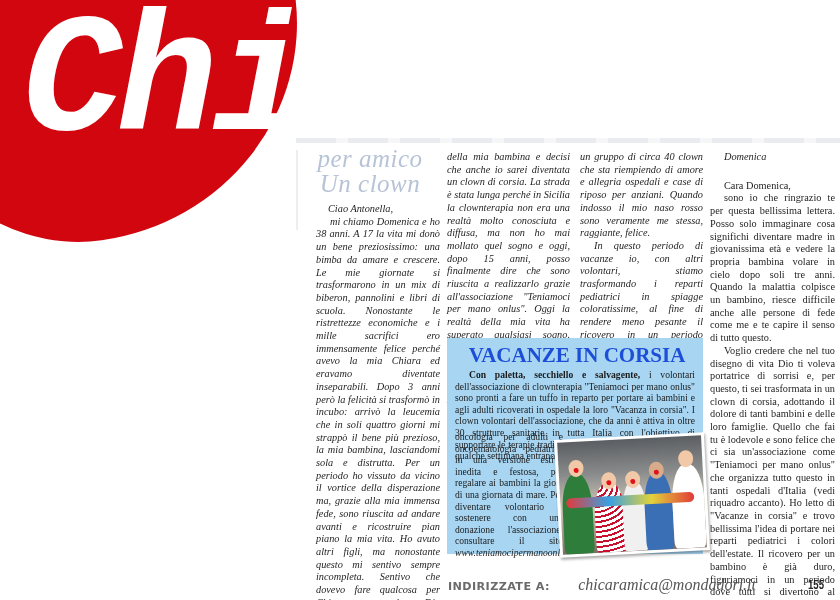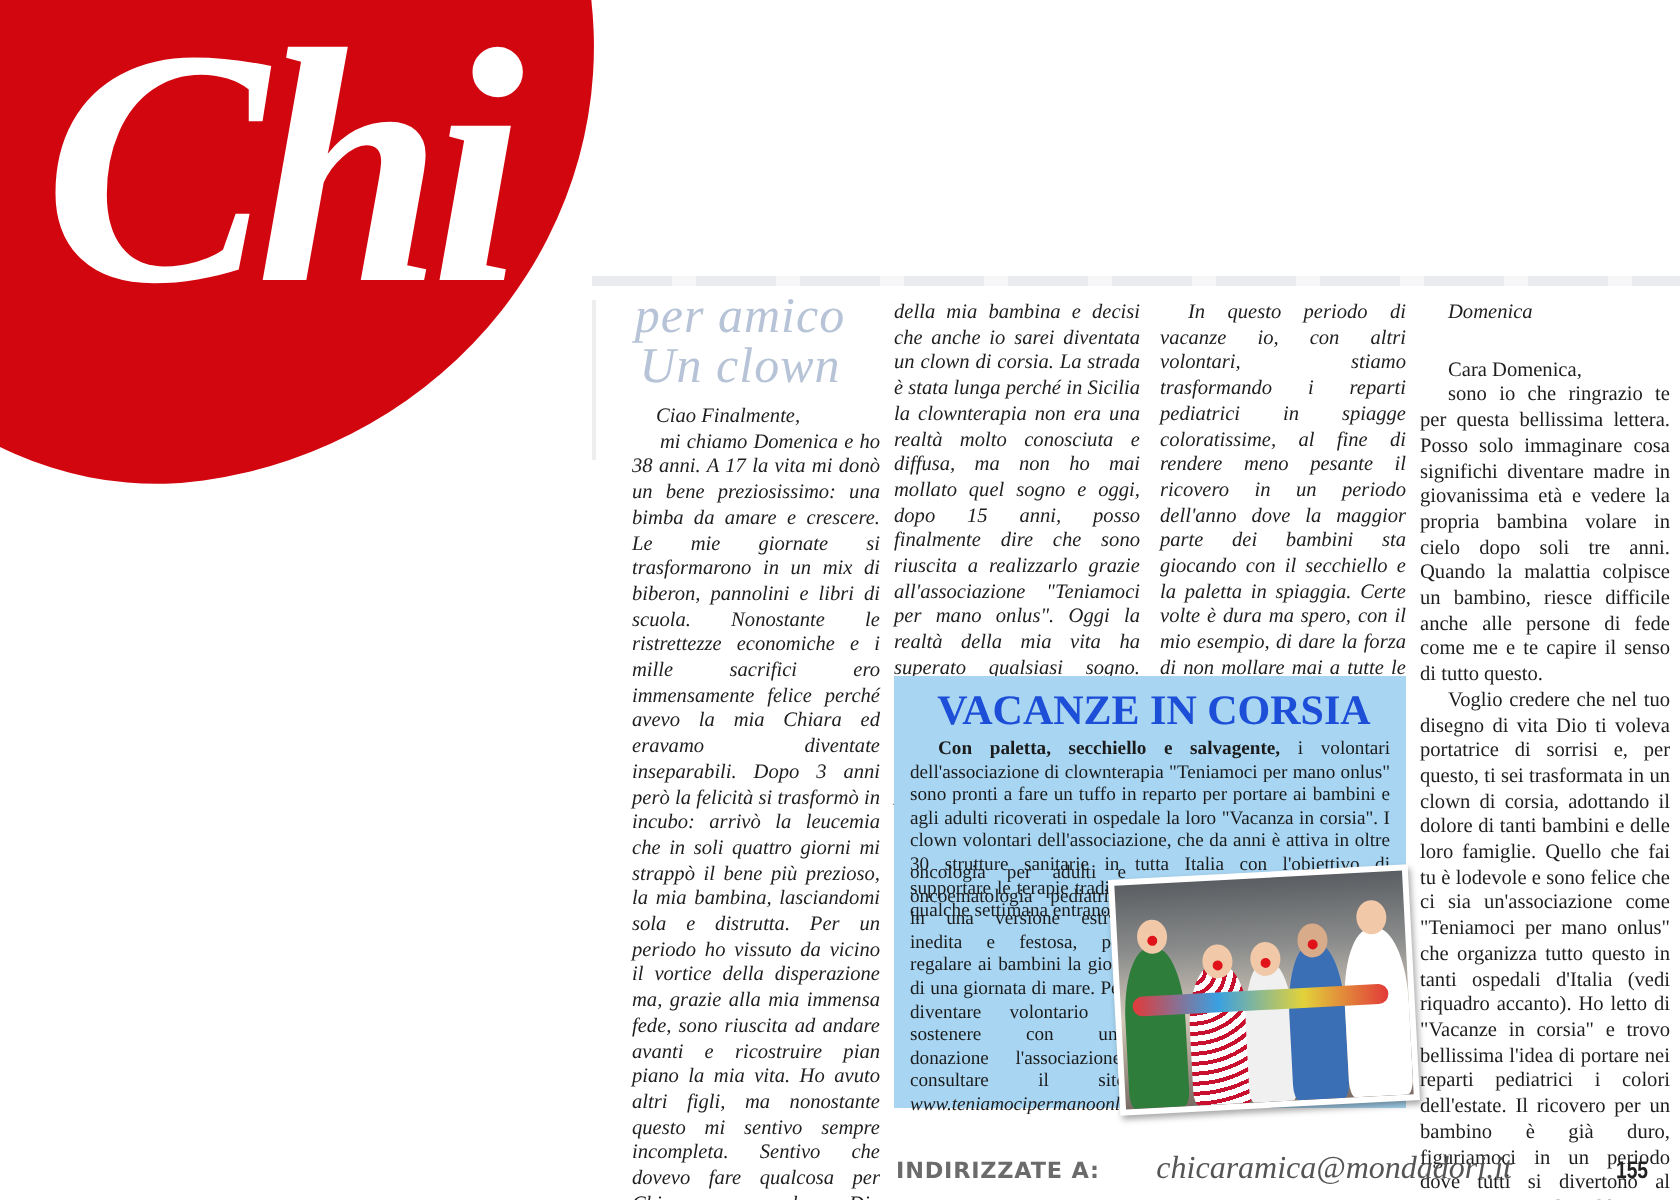--- a/index.html
+++ b/index.html
@@ -9,21 +9,21 @@
   
   .logo-blob {
     position: absolute; left: -120px; top: -150px;
     width: 420px; height: 390px;
     background: #d2060f;
     border-radius: 0 0 58% 50% / 0 0 60% 62%;
     transform: rotate(-8deg);
   }
   .logo-text {
     position: absolute; left: 22px; top: 0px;
-    font-family: Liberation Serif, serif;
+    font-family: Liberation Mono, monospace;
     font-style: italic; font-weight: bold;
     font-size: 168px; line-height: 1; letter-spacing: -6px;
     color: #ffffff;
   }
 
   
   .showthrough { position: absolute; left: 296px; top: 138px; width: 544px; height: 5px;
     background: repeating-linear-gradient(90deg, #e4e6ea 0 40px, #f4f4f6 40px 52px); opacity: .8; }
   .left-cut { position: absolute; left: 296px; top: 150px; width: 2px; height: 80px; background: #eeeeee; }
 
@@ -112,29 +112,30 @@
 
 <div class="showthrough"></div>
 <div class="left-cut"></div>
 
 <div class="art-title">
   <div>per amico</div>
   <div>Un clown</div>
 </div>
 
 <div class="col col1 ital">
-  <p class="greet">Ciao Finalmente,</p>
+  <p class="greet">Ciao Antonella,</p>
   <p class="indent">mi chiamo Domenica e ho 38 anni. A 17 la vita mi donò un bene preziosissimo: una bimba da amare e crescere. Le mie giornate si trasformarono in un mix di biberon, pannolini e libri di scuola. Nonostante le ristrettezze economiche e i mille sacrifici ero immensamente felice perché avevo la mia Chiara ed eravamo diventate inseparabili. Dopo 3 anni però la felicità si trasformò in incubo: arrivò la leucemia che in soli quattro giorni mi strappò il bene più prezioso, la mia bambina, lasciandomi sola e distrutta. Per un periodo ho vissuto da vicino il vortice della disperazione ma, grazie alla mia immensa fede, sono riuscita ad andare avanti e ricostruire pian piano la mia vita. Ho avuto altri figli, ma nonostante questo mi sentivo sempre incompleta. Sentivo che dovevo fare qualcosa per Chiara, pensavo che se Dio mi aveva fatto conoscere quella triste realtà fatta di ospedali e medicine doveva esserci un motivo. Un giorno, dopo diversi anni, mi ritrovai in un ospedale per dei controlli e, nel corridoio, incontrai dei clown di corsia. Rimasi incantata da tanta allegria. Mi guardai dentro, vidi la mia forza nell'affrontare la vita e la mia voglia di ridere ancora e di portare avanti il sorriso</p>
 </div>
 
 <div class="col col2 ital">
   <p>della mia bambina e decisi che anche io sarei diventata un clown di corsia. La strada è stata lunga perché in Sicilia la clownterapia non era una realtà molto conosciuta e diffusa, ma non ho mai mollato quel sogno e oggi, dopo 15 anni, posso finalmente dire che sono riuscita a realizzarlo grazie all'associazione "Teniamoci per mano onlus". Oggi la realtà della mia vita ha superato qualsiasi sogno. Finalmente, dopo tutti questi anni, sono riuscita a entrare da clown in un reparto di oncoematologia pediatrica portando sorrisi e forza ai bambini, ma soprattutto alle mamme. Guido</p>
 </div>
 
 <div class="col col3 ital">
+  <p>un gruppo di circa 40 clown che sta riempiendo di amore e allegria ospedali e case di riposo per anziani. Quando indosso il mio naso rosso sono veramente me stessa, raggiante, felice.</p>
   <p class="indent">In questo periodo di vacanze io, con altri volontari, stiamo trasformando i reparti pediatrici in spiagge coloratissime, al fine di rendere meno pesante il ricovero in un periodo dell'anno dove la maggior parte dei bambini sta giocando con il secchiello e la paletta in spiaggia. Certe volte è dura ma spero, con il mio esempio, di dare la forza di non mollare mai a tutte le persone che</p>
 </div>
 
 <div class="col col4">
   <p class="ital sig">Domenica</p>
   <p class="indent">Cara Domenica,</p>
   <p class="indent">sono io che ringrazio te per questa bellissima lettera. Posso solo immaginare cosa significhi diventare madre in giovanissima età e vedere la propria bambina volare in cielo dopo soli tre anni. Quando la malattia colpisce un bambino, riesce difficile anche alle persone di fede come me e te capire il senso di tutto questo.</p>
   <p class="indent">Voglio credere che nel tuo disegno di vita Dio ti voleva portatrice di sorrisi e, per questo, ti sei trasformata in un clown di corsia, adottando il dolore di tanti bambini e delle loro famiglie. Quello che fai tu è lodevole e sono felice che ci sia un'associazione come "Teniamoci per mano onlus" che organizza tutto questo in tanti ospedali d'Italia (vedi riquadro accanto). Ho letto di "Vacanze in corsia" e trovo bellissima l'idea di portare nei reparti pediatrici i colori dell'estate. Il ricovero per un bambino è già duro, figuriamoci in un periodo dove tutti si divertono al mare. Non si dovrebbe mai dare per scontata la salute, anche nei bambini. Forse i genitori che stanno leggendo questa rubrica in spiaggia dovrebbero spiegare ai propri figli quanto sono fortunati. Anche questo è un modo per farli crescere consapevolmente. Ti abbraccio forte.</p>
 </div>
 

